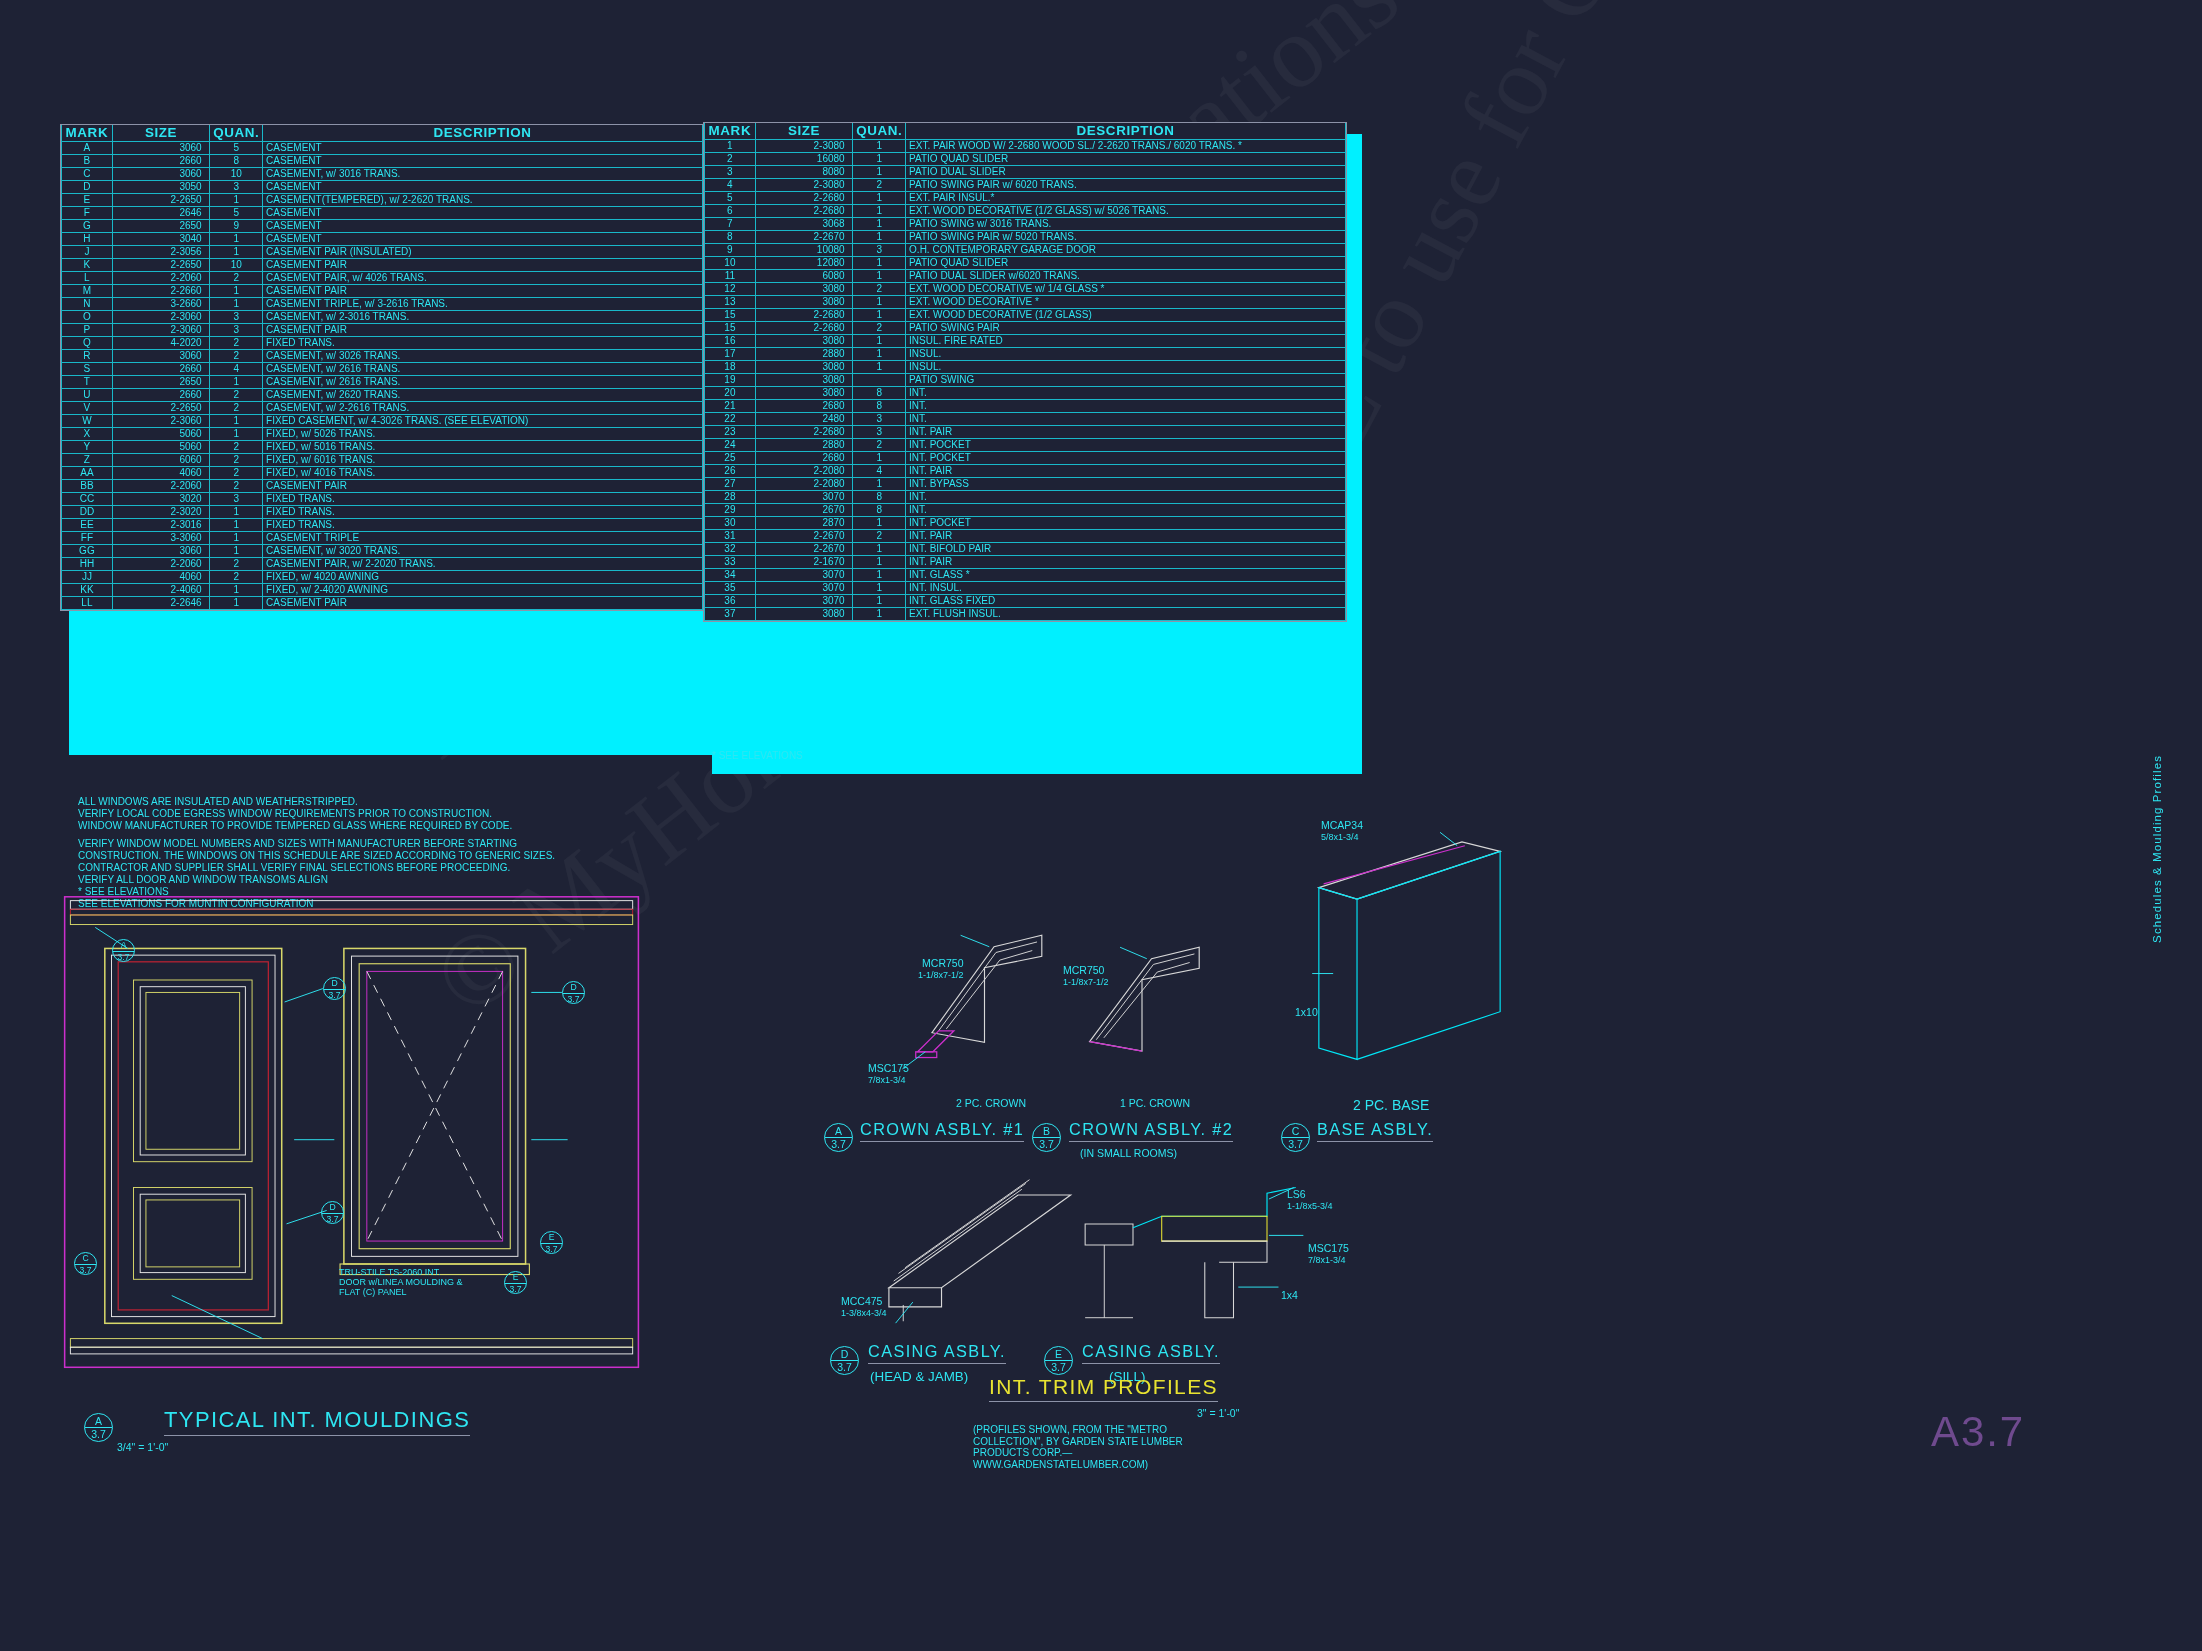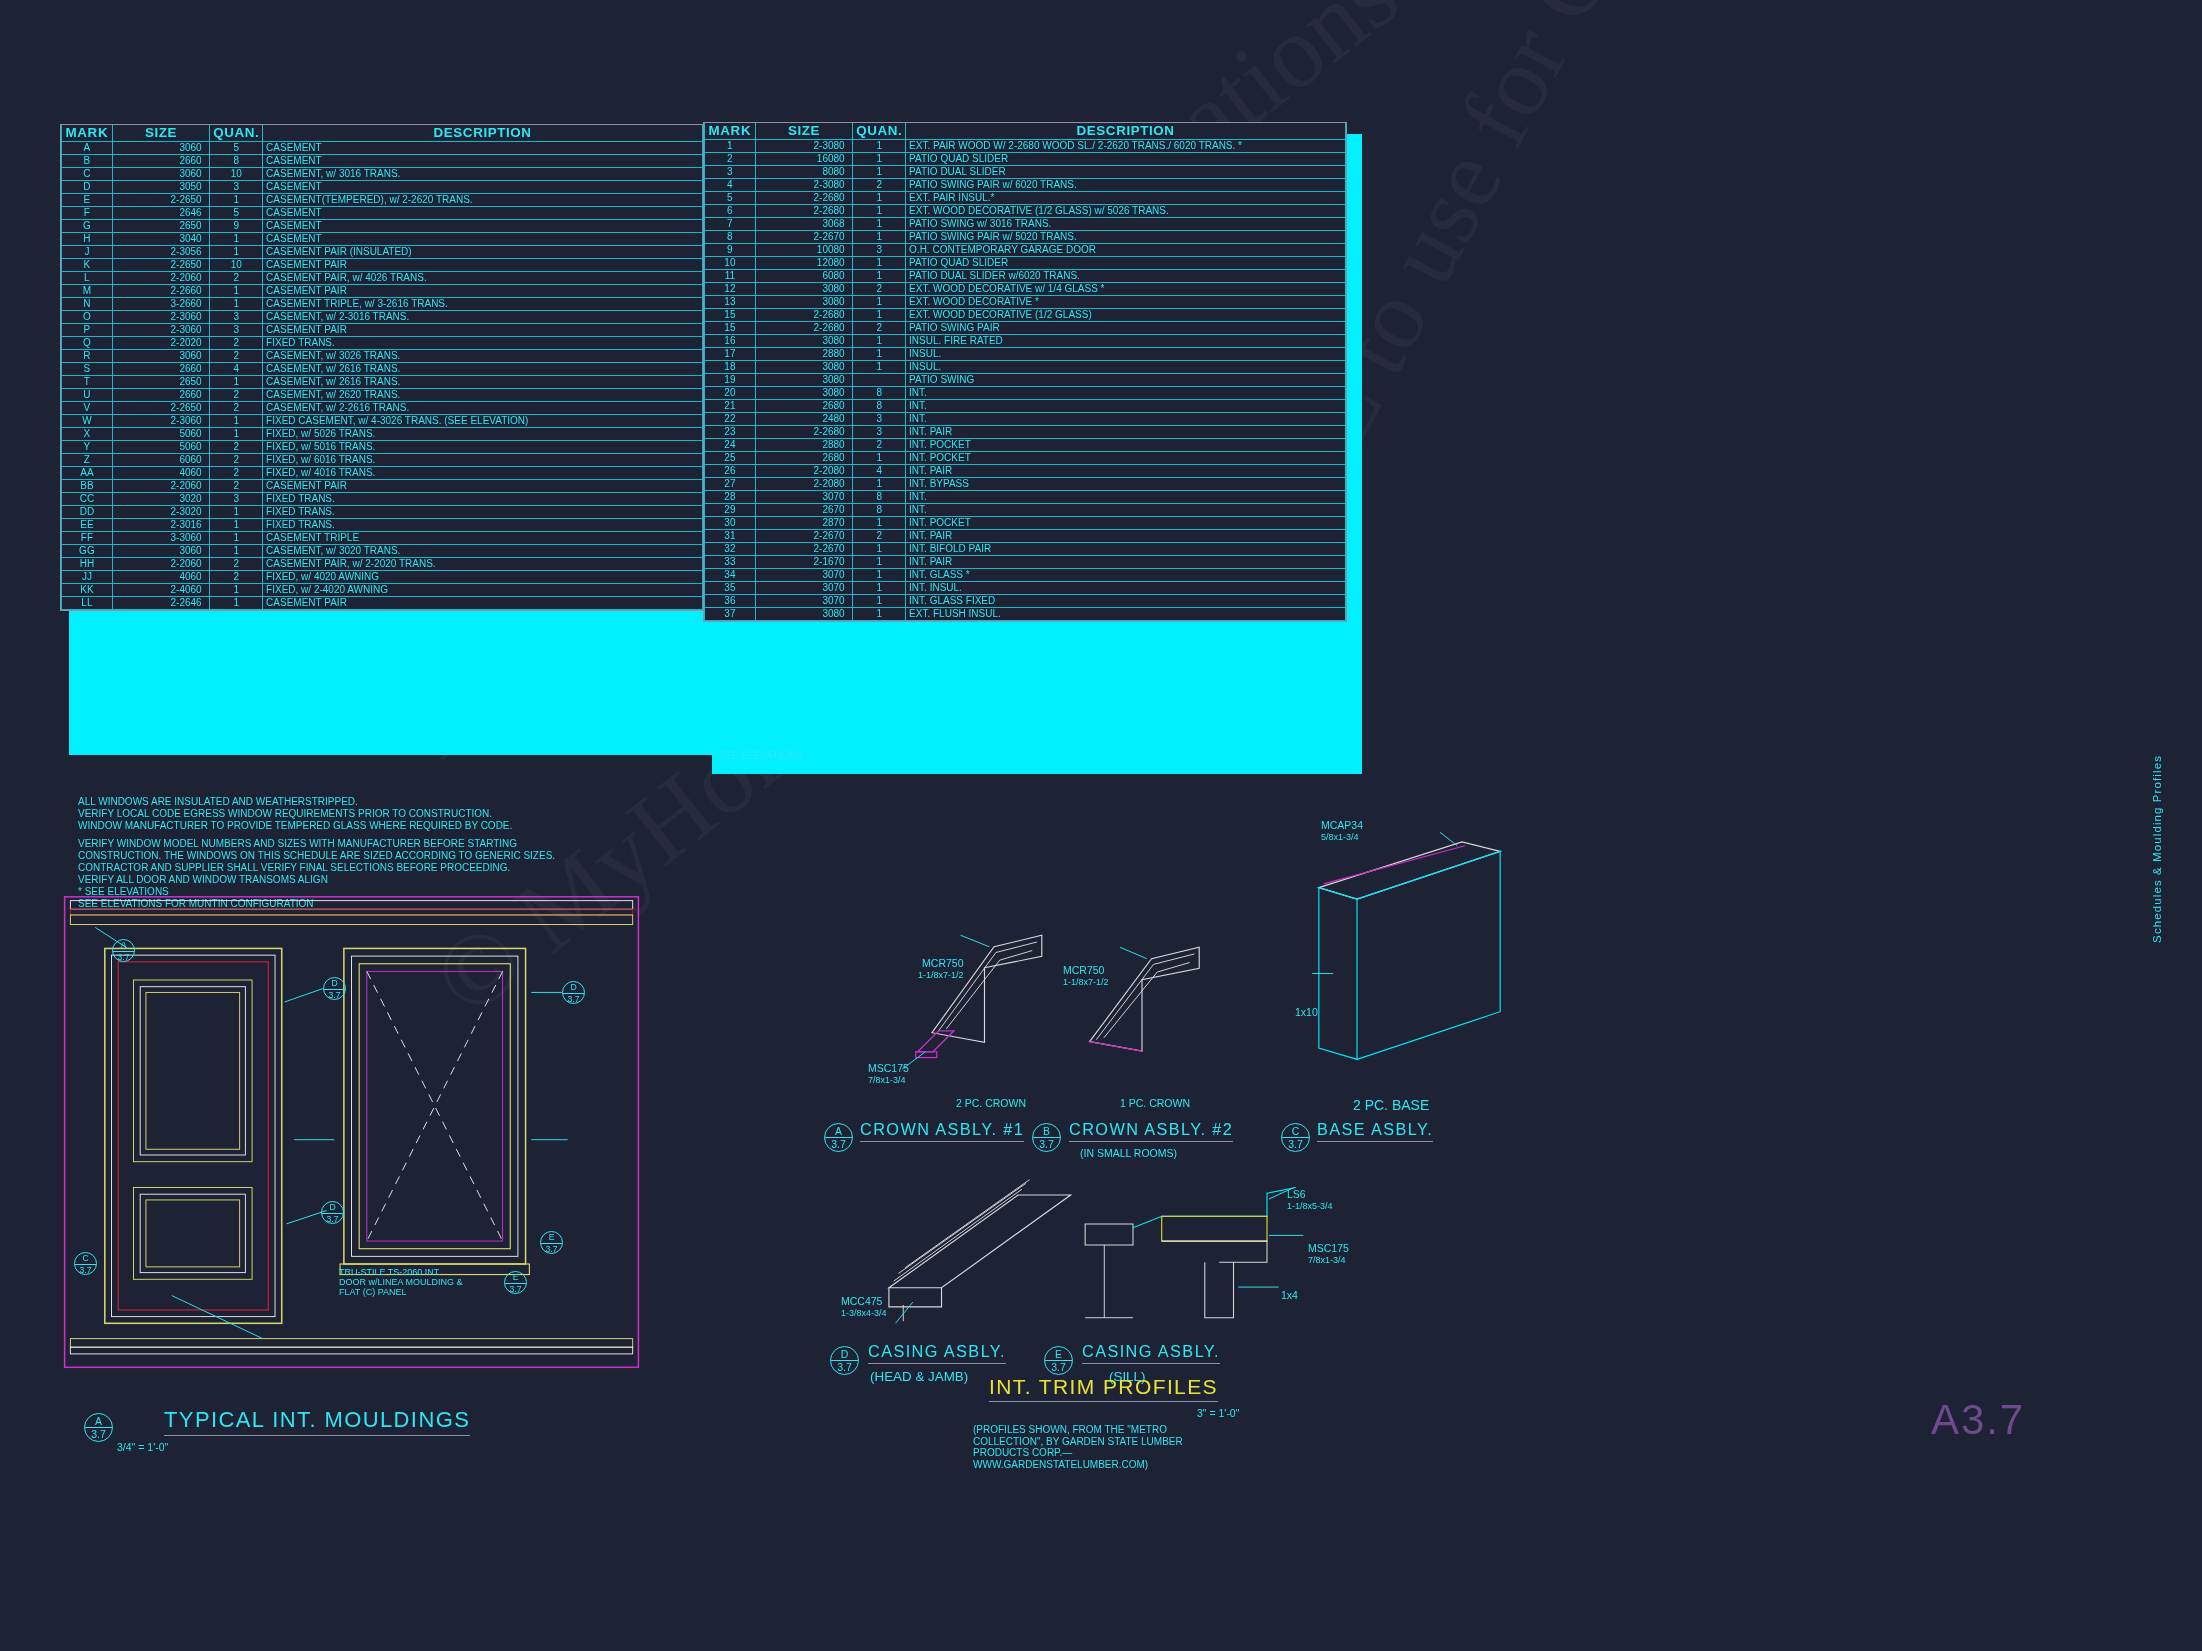--- a/index.html
+++ b/index.html
@@ -54,21 +54,21 @@
 
   
   .bub{position:absolute;width:29px;height:29px;border:1.2px solid #2ee6f2;border-radius:50%;
     color:#2ee6f2;font-size:10.5px;text-align:center;box-sizing:border-box;}
   .bub .t{height:13.4px;line-height:14.3px;border-bottom:1.2px solid #2ee6f2;}
   .bub .b{height:13.4px;line-height:13.4px;}
   .bub.sm{width:23px;height:23px;font-size:8.6px;}
   .bub.sm .t{height:10.5px;line-height:11.5px;}
   .bub.sm .b{height:10.5px;line-height:10.5px;}
 
-  .sheetno{position:absolute;color:#6f4a8e;font-size:42px;letter-spacing:1.9px;}
+  .sheetno{position:absolute;color:#6f4a8e;font-size:42px;letter-spacing:1.9px;margin-top:12px;}
   .sidetxt{position:absolute;color:#2ee6f2;font-size:11.5px;letter-spacing:1.1px;
      writing-mode:vertical-rl;transform:rotate(180deg);white-space:nowrap;}
 
   svg{position:absolute;overflow:visible;}
 </style>
 </head>
 <body>
 
 <div class="wm wm1">© MyHomePlans.com</div>
 <div class="wm wm2">May Be Used for Estimations</div>
@@ -172,21 +172,21 @@
             <td class="ds">CASEMENT, w/ 2-3016 TRANS.</td>
           </tr>
           <tr>
             <td class="mk">P</td>
             <td class="sz">2-3060</td>
             <td class="qn">3</td>
             <td class="ds">CASEMENT PAIR</td>
           </tr>
           <tr>
             <td class="mk">Q</td>
-            <td class="sz">2-2020</td>
+            <td class="sz">4-2020</td>
             <td class="qn">2</td>
             <td class="ds">FIXED TRANS.</td>
           </tr>
           <tr>
             <td class="mk">R</td>
             <td class="sz">3060</td>
             <td class="qn">2</td>
             <td class="ds">CASEMENT, w/ 3026 TRANS.</td>
           </tr>
           <tr>

